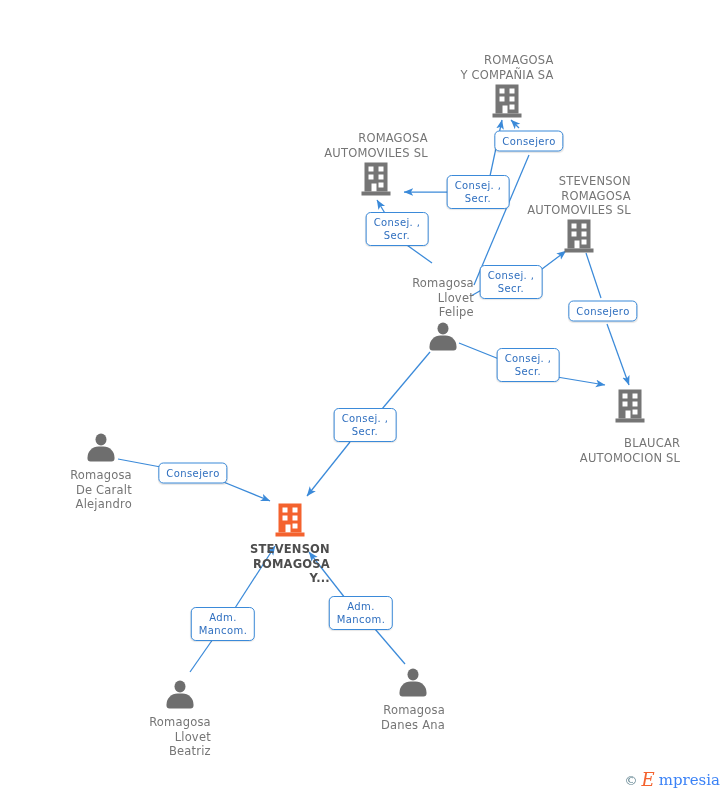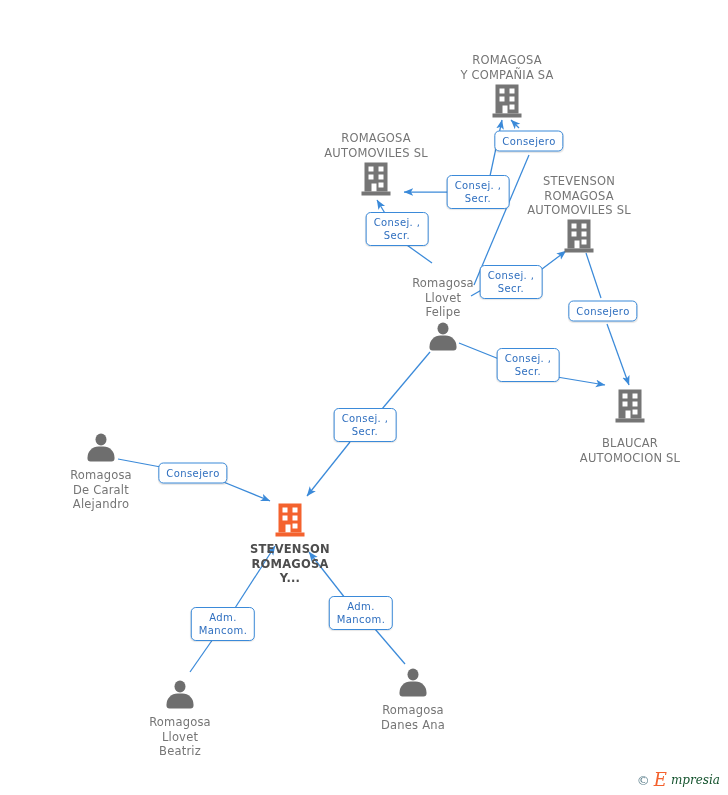--- a/index.html
+++ b/index.html
@@ -8,21 +8,21 @@
     font-family:"DejaVu Sans","Liberation Sans",sans-serif;
   }
   #canvas{position:absolute;left:0;top:0;width:728px;height:795px;}
   .edges{position:absolute;left:0;top:0;width:728px;height:795px;pointer-events:none;}
 
   
   .node{position:absolute;width:0;height:0;}
   .node .icon{position:absolute;transform:translate(-50%,-50%);}
   .node .caption{
     position:absolute;left:50%;transform:translateX(-50%);
-    text-align:center;color:#757575;font-size:11.5px;line-height:14.5px;
+    text-align:right;color:#757575;font-size:11.5px;line-height:14.5px;
     white-space:pre;letter-spacing:.2px;
   }
   .node.focal .caption{color:#4d4d4d;font-weight:bold;font-size:11.5px;}
 
   
   .bld{width:29px;height:33px;position:relative;}
   .bld .body{position:absolute;left:3px;top:0;width:23px;height:29px;background:#757575;}
   .bld .base{position:absolute;left:0;bottom:0;width:29px;height:4px;background:#757575;}
   .bld .w{position:absolute;background:#ffffff;width:5px;height:5px;}
   .bld .door{position:absolute;background:#ffffff;width:5px;height:8px;bottom:4px;left:9.5px;}
@@ -42,22 +42,22 @@
     padding:3px 7px;white-space:pre;box-sizing:border-box;
     box-shadow:0 1px 1px rgba(0,0,0,.10);letter-spacing:.4px;
   }
   .wm{
     position:absolute;right:8px;bottom:6px;display:flex;align-items:center;gap:4px;
     font-size:15px;color:#5b7f8c;
   }
   .wm .c{font-size:13px;color:#5b7f8c;}
   .wm .e{color:#f4622e;font-family:"DejaVu Serif","Liberation Serif",serif;
     font-style:italic;font-size:18px;line-height:18px;}
-  .wm .rest{font-family:"DejaVu Serif","Liberation Serif",serif;font-style:italic;
-    font-size:12px;color:#14532d;}
+  .wm .rest{font-family:"DejaVu Serif","Liberation Serif",serif;
+    font-size:15px;color:#3b82f6;}
 </style>
 </head>
 <body>
 
 <div id="canvas">
 
   <svg class="edges" viewBox="0 0 728 795">
     <defs>
       <marker id="ah" markerWidth="9" markerHeight="9" refX="7.4" refY="3.1" orient="auto" markerUnits="strokeWidth">
         <path d="M0,0 L7.6,3.1 L0,6.2 L1.9,3.1 z" fill="#3b8ad9"></path>

